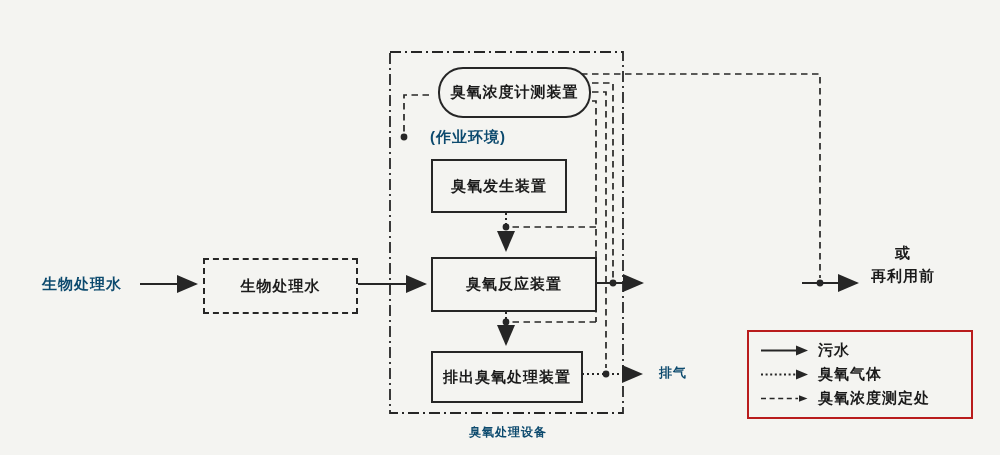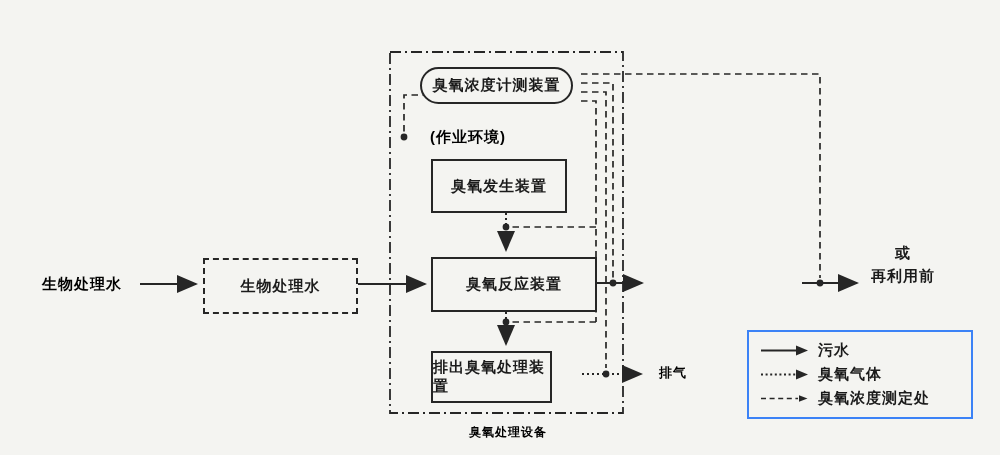--- a/index.html
+++ b/index.html
@@ -21,26 +21,26 @@
     font-size:15px;font-weight:700;letter-spacing:1px;
     color:#1b1b1b;
     box-sizing:border-box;
     background:#f4f4f1;
   }
   .box.solid{border:2px solid #262626;}
   .box.dashedb{border:2px dashed #262626;}
   .lbl{
     position:absolute;
     font-size:15px;font-weight:700;letter-spacing:1px;
-    color:#000000;white-space:nowrap;
+    color:#0c4a6e;white-space:nowrap;
   }
   .lbl.center{text-align:center;white-space:normal;}
   .legend{
     position:absolute;left:747px;top:330px;width:226px;height:89px;
-    border:2px solid #3b82f6;box-sizing:border-box;
+    border:2px solid #b91c1c;box-sizing:border-box;
     display:flex;flex-direction:column;justify-content:space-evenly;
     padding:4px 10px;background:#f4f4f1;
   }
   .legend-row{display:flex;align-items:center;gap:9px;}
   .legend-row .swatch{flex:0 0 auto;display:block;}
   .legend-row .legend-label{font-size:15px;font-weight:700;letter-spacing:1px;}
   .output-label{
     position:absolute;left:860px;top:241px;width:86px;
     text-align:center;font-size:15px;font-weight:700;
     line-height:23px;letter-spacing:1px;
@@ -85,35 +85,35 @@
     <circle cx="606" cy="374" r="3.4" fill="#262626"></circle>
     <circle cx="820" cy="283" r="3.4" fill="#262626"></circle>
   </svg>
 
   <div class="lbl" style="left:42px;top:275px;">生物处理水</div>
 
   <div class="box dashedb" style="left:203px;top:258px;width:155px;height:56px;">
     <span>生物处理水</span>
   </div>
 
-  <div class="box solid" style="left:420px;top:67px;width:153px;height:37px;border-radius:25px;">
+  <div class="box solid" style="left:438px;top:67px;width:153px;height:51px;border-radius:25px;">
     <span>臭氧浓度计测装置</span>
   </div>
 
   <div class="lbl" style="left:430px;top:128px;">(作业环境)</div>
 
   <div class="box solid" style="left:431px;top:159px;width:136px;height:54px;">
     <span>臭氧发生装置</span>
   </div>
 
   <div class="box solid" style="left:431px;top:257px;width:166px;height:55px;">
     <span>臭氧反应装置</span>
   </div>
 
-  <div class="box solid" style="left:431px;top:351px;width:121px;height:52px;">
+  <div class="box solid" style="left:431px;top:351px;width:152px;height:52px;">
     <span>排出臭氧处理装置</span>
   </div>
 
   <div class="lbl center" style="left:420px;top:424px;width:176px;font-size:12px;">臭氧处理设备</div>
 
   <div class="lbl" style="left:659px;top:364px;font-size:13px;">排气</div>
 
 
   <div class="output-label">
     <div>或</div>

